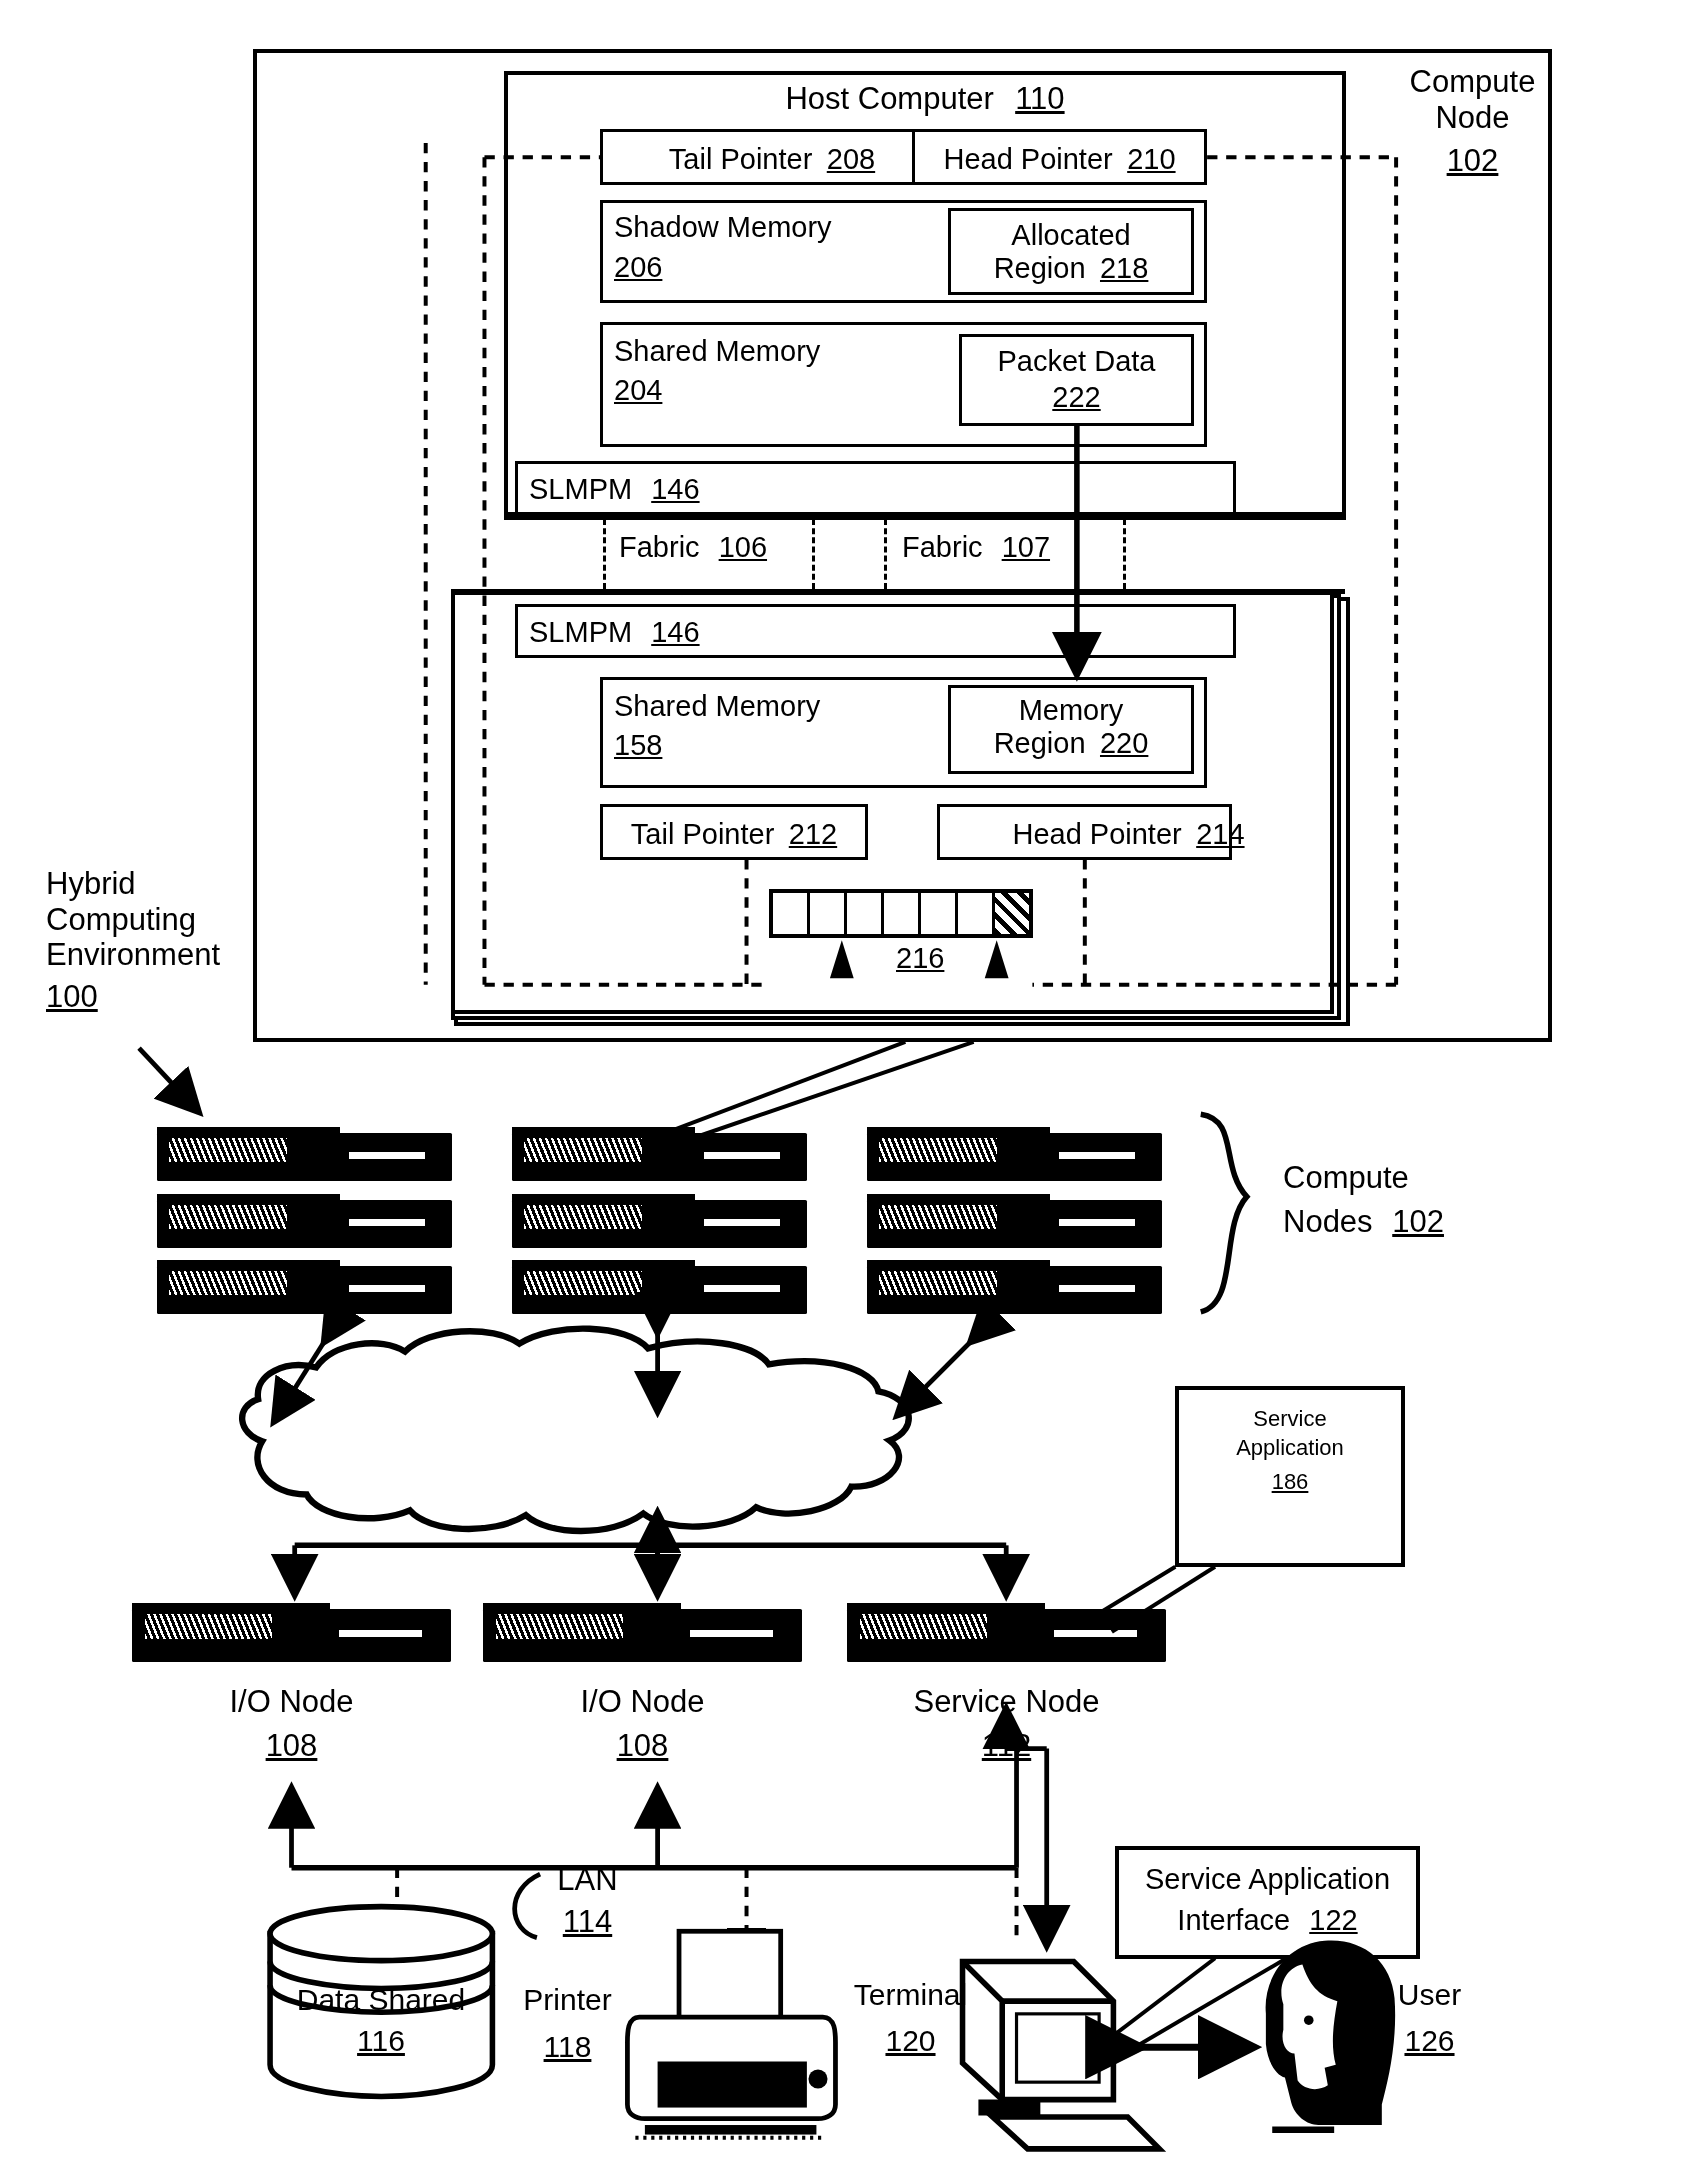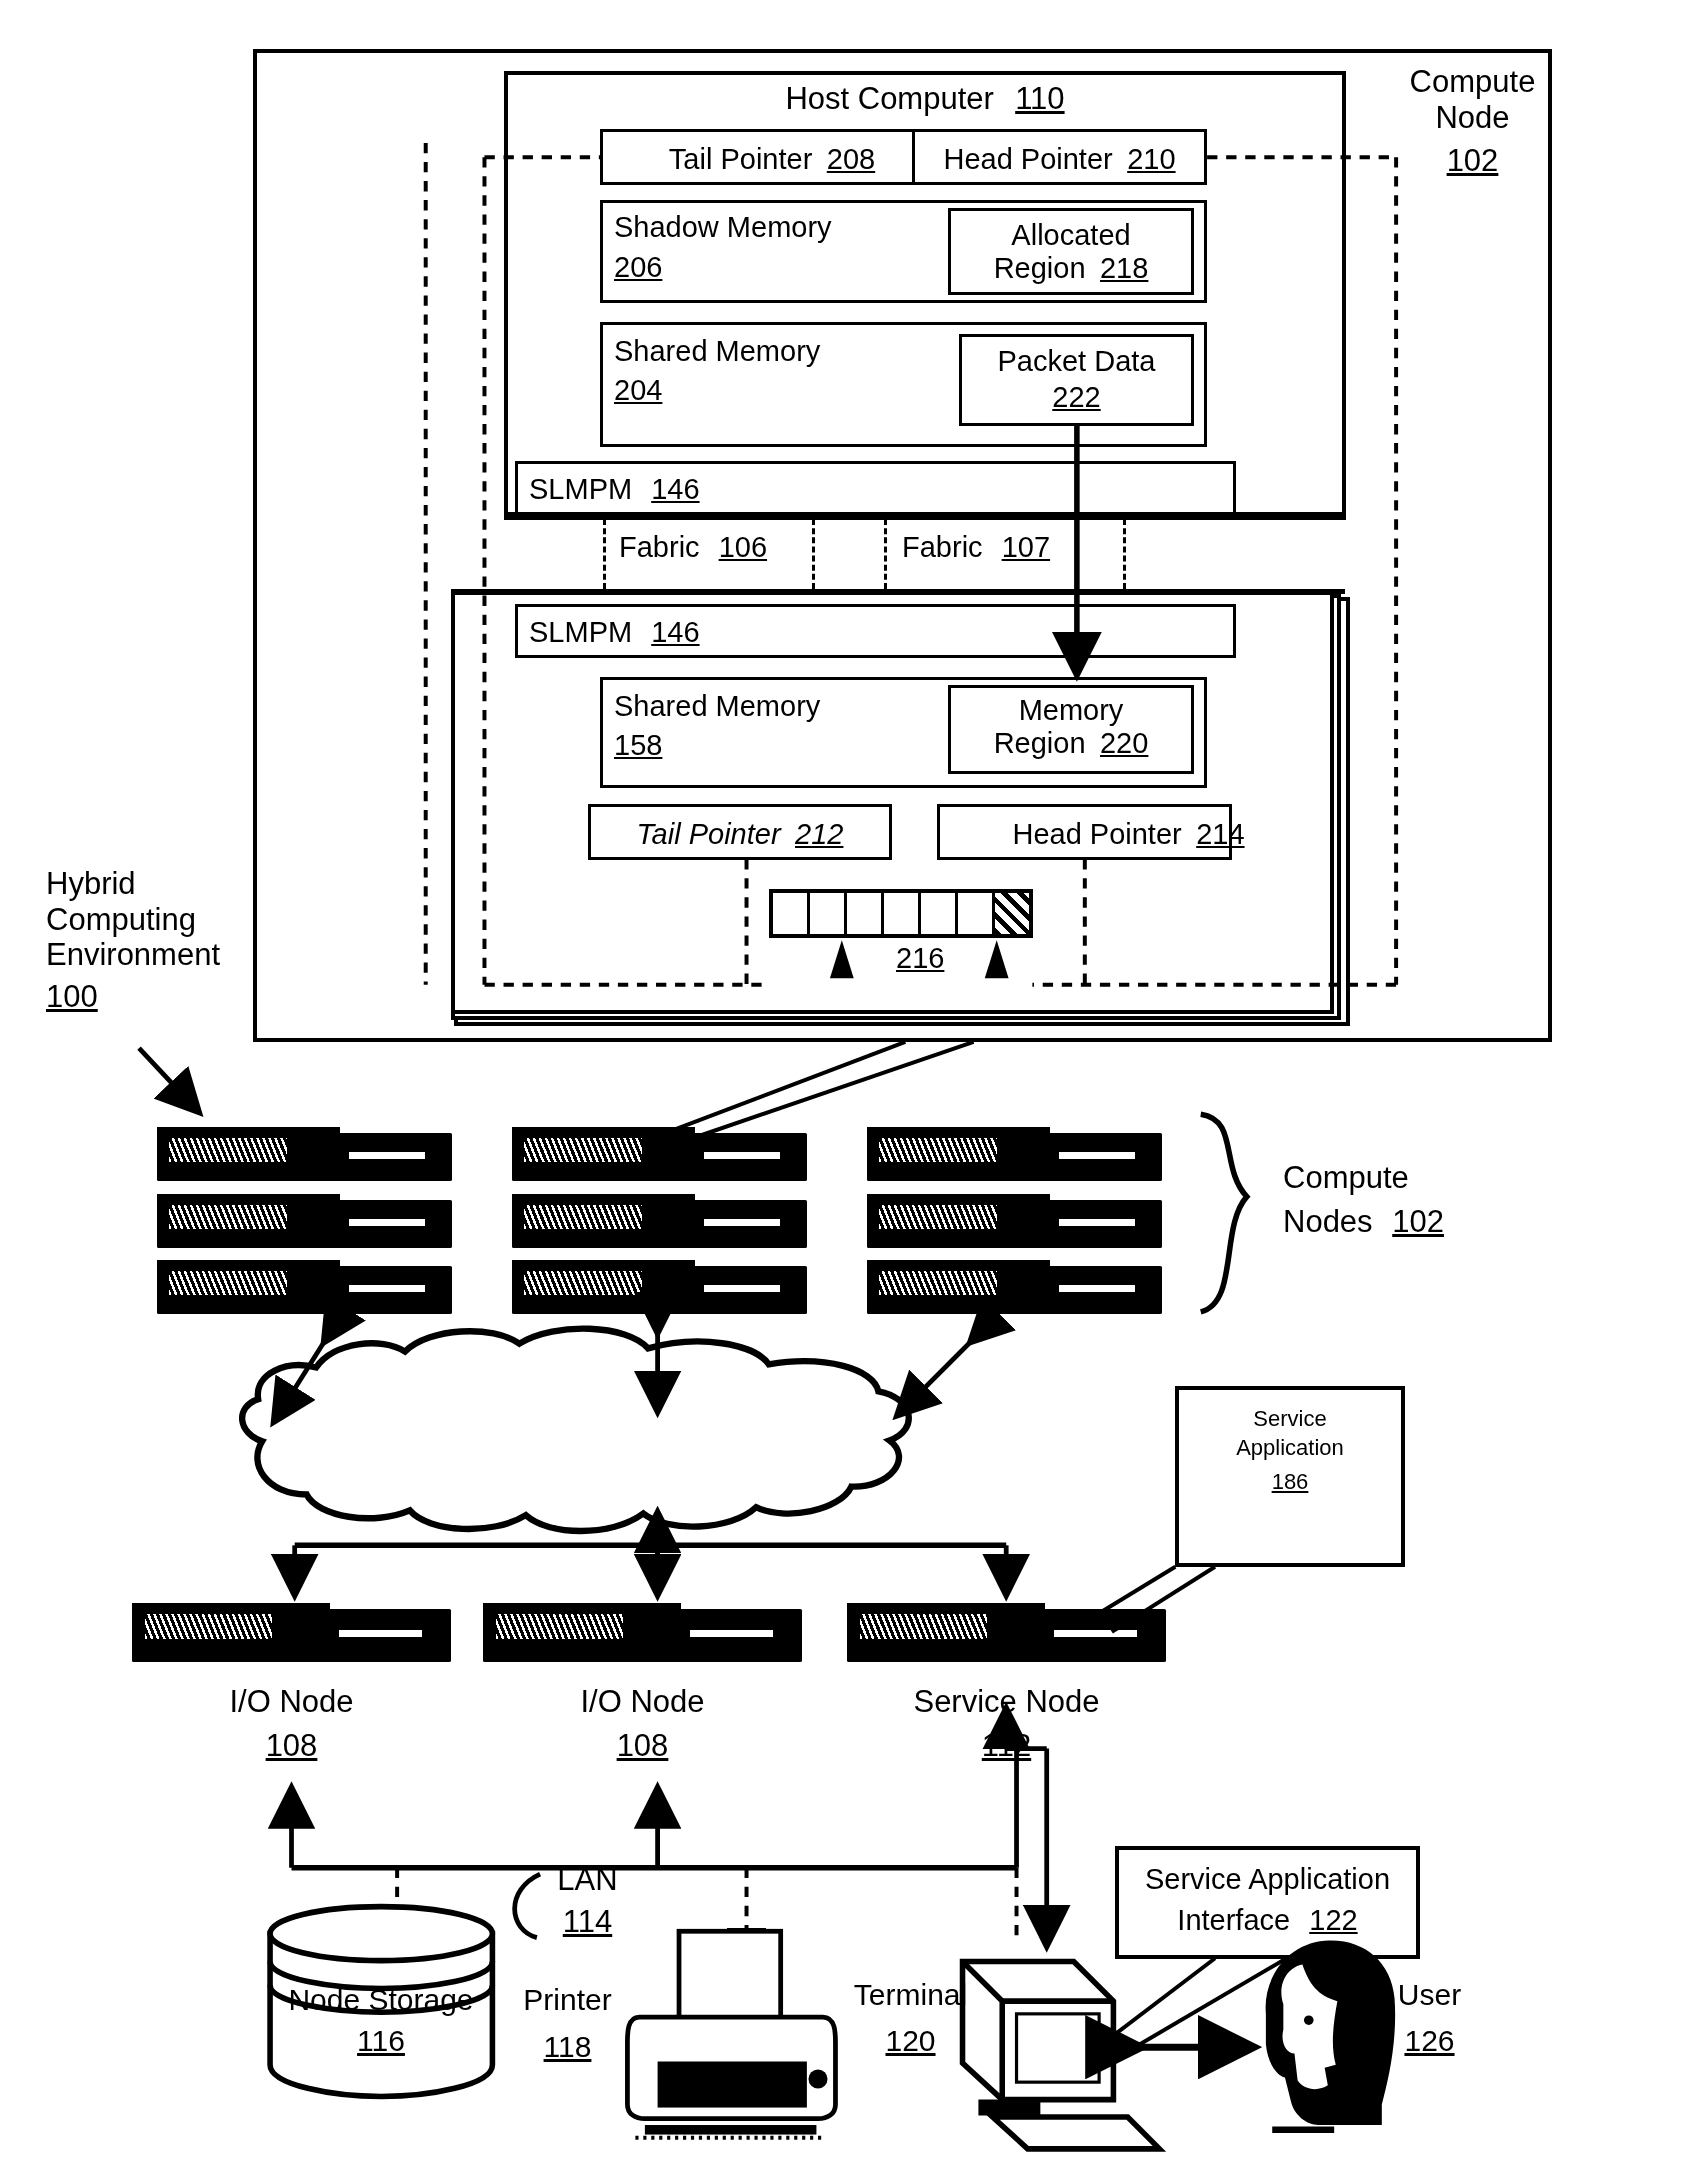--- a/index.html
+++ b/index.html
@@ -143,21 +143,21 @@
   <div class="box2" style="left:948px;top:685px;width:246px;height:89px;text-decoration:underline;">
     <div class="boxtext" style="top:6.4px;font-size:29px;">
       <div>Memory</div>
       <div>
         <span>Region</span>
         <span class="u" style="margin-left:6.4px;">220</span>
       </div>
     </div>
   </div>
 
-  <div class="box2" style="left:588px;top:804px;width:304px;height:56px;font-style:italic;">
+  <div class="box2" style="left:600px;top:804px;width:268px;height:56px;">
     <div class="boxtext" style="top:11px;font-size:29px;">
       <span>Tail Pointer</span>
       <span class="u" style="margin-left:6.4px;">212</span>
     </div>
   </div>
 
   <div class="box2" style="left:937px;top:804px;width:295px;height:56px;padding-left:44px;">
     <div class="boxtext" style="top:11px;font-size:29px;">
       <span>Head Pointer</span>
       <span class="u" style="margin-left:6.4px;">214</span>
@@ -299,21 +299,21 @@
       </div>
     </div>
   </div>
 
   <div class="lbl ctr" style="left:524px;top:1862px;width:127px;font-size:31px;">
     <div>LAN</div>
     <div class="u" style="margin-top:6.4px;">114</div>
   </div>
 
   <div class="lbl ctr" style="left:262px;top:1983px;width:238px;font-size:30px;z-index:5;">
-    <div>Node Storage</div>
+    <div>Data Shared</div>
     <div class="u" style="margin-top:6px;">116</div>
   </div>
 
   <div class="lbl ctr" style="left:492px;top:1983px;width:151px;font-size:30px;z-index:5;">
     <div>Printer</div>
     <div class="u" style="margin-top:12.7px;">118</div>
   </div>
 
   <div class="lbl ctr" style="left:823px;top:1978px;width:175px;font-size:30px;z-index:5;">
     <div>Terminal</div>

